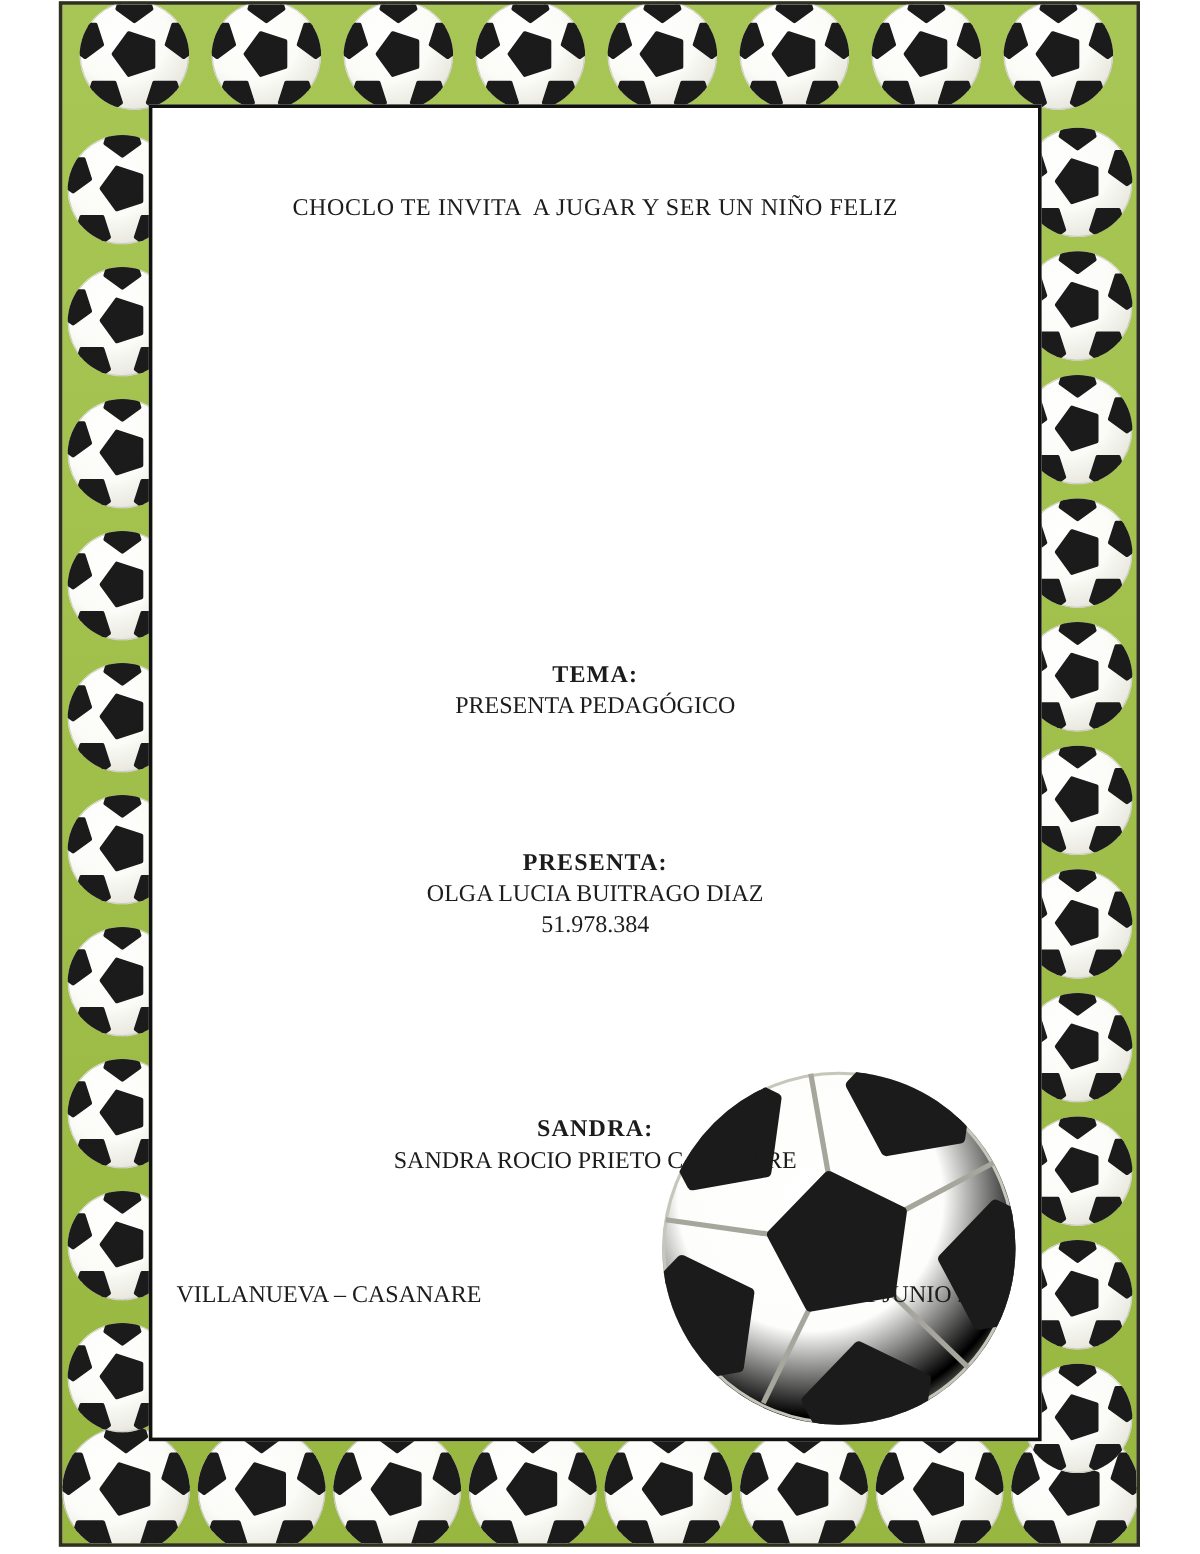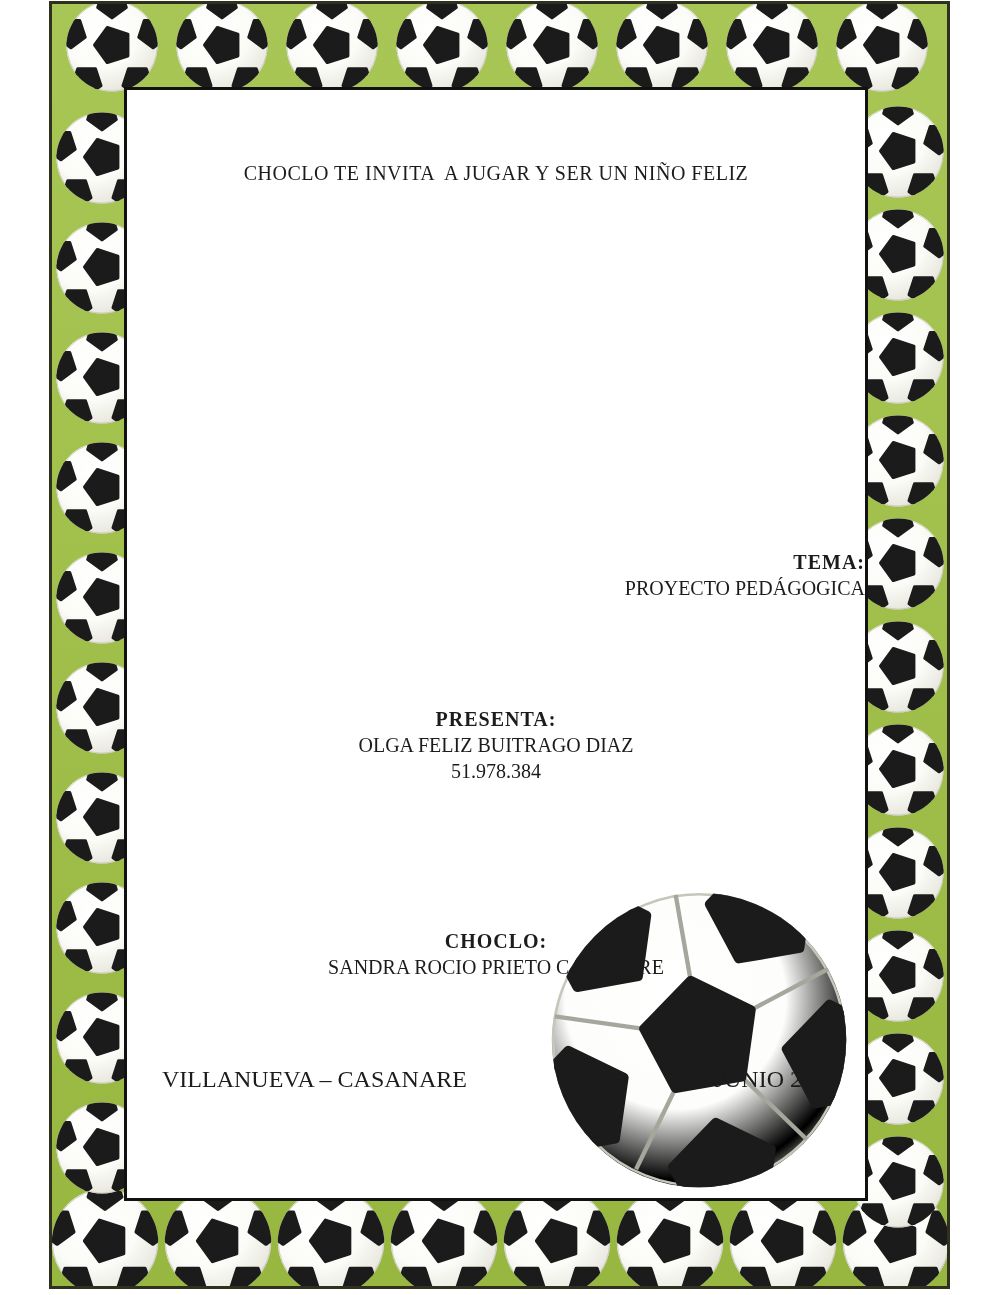--- a/index.html
+++ b/index.html
@@ -24,27 +24,27 @@
   #page{
     position:absolute;left:124px;top:87px;width:744px;height:1114px;
     box-sizing:border-box;border:3px solid var(--page-border);
     background:#ffffff;overflow:hidden;z-index:5;
   }
   .txt{position:absolute;left:0;right:0;text-align:center;font-size:20px;line-height:26px;z-index:3;}
   .txt b,.lbl{font-weight:bold;}
   .lbl{letter-spacing:1px;}
   #title-line{top:70px;white-space:pre-wrap;letter-spacing:0.5px;}
   #blk-asignatura{top:321px;}
-  #blk-tema{top:459px;text-align:right;}
+  #blk-tema{top:459px;}
   #blk-presenta{top:616px;}
   #blk-docente{top:838px;}
   #footer-row{
     position:absolute;left:0;right:0;top:976px;display:flex;
-    justify-content:space-between;padding:0 27px 0 35px;
-    font-size:24px;line-height:26px;z-index:3;
+    justify-content:space-between;padding:0 27px 0 20px;
+    font-size:20px;line-height:26px;z-index:3;
   }
   #big-ball{position:absolute;left:417px;top:795px;width:310px;height:310px;z-index:1;}
 </style>
 </head>
 <body>
 
 <svg width="0" height="0" style="position:absolute">
   <defs>
     <radialGradient id="gradSmall" cx="38%" cy="32%" r="78%">
       <stop offset="0%" stop-color="#ffffff"></stop>
@@ -589,26 +589,26 @@
       </div>
     </div>
 
   <div id="page">
 
     <div class="txt" id="title-line">CHOCLO TE INVITA  A JUGAR Y SER UN NIÑO FELIZ</div>
 
 
     <div class="txt" id="blk-tema">
       <div class="lbl">TEMA:</div>
-      <div>PROYECTO PEDÁGOGICA</div>
+      <div>PRESENTA PEDAGÓGICO</div>
     </div>
 
     <div class="txt" id="blk-presenta">
       <div class="lbl">PRESENTA:</div>
-      <div>OLGA FELIZ BUITRAGO DIAZ</div>
+      <div>OLGA LUCIA BUITRAGO DIAZ</div>
       <div>51.978.384</div>
     </div>
 
     <div id="big-ball"><svg viewBox="0 0 100 100" width="310" height="310">
           <circle cx="50" cy="50" r="47.5" fill="url(#gradBig)"></circle>
           <circle cx="50" cy="50" r="47" fill="none" stroke="#c6c6bb" stroke-width="0.8"></circle>
           <g clip-path="url(#ballClip)">
             <line x1="47.4" y1="31.3" x2="42.3" y2="2.2" stroke="#a6a69c" stroke-width="1.4"></line>
             <line x1="32.7" y1="46.5" x2="3.5" y2="42.4" stroke="#a6a69c" stroke-width="1.4"></line>
             <line x1="42.6" y1="65.2" x2="29.7" y2="91.7" stroke="#a6a69c" stroke-width="1.4"></line>
@@ -617,21 +617,21 @@
             <polygon points="47.3,30.8 32.2,46.4 42.4,65.6 63.8,61.9 66.8,40.3" fill="#1b1b1b" stroke="#1b1b1b" stroke-width="3" stroke-linejoin="round"></polygon>
             <polygon points="30.4,29.5 33.1,9.8 15.2,1.0 1.3,15.4 10.7,33.0" fill="#1b1b1b" stroke="#1b1b1b" stroke-width="3" stroke-linejoin="round"></polygon>
             <polygon points="25.8,62.1 7.8,53.4 -6.1,67.8 3.3,85.4 23.0,81.9" fill="#1b1b1b" stroke="#1b1b1b" stroke-width="3" stroke-linejoin="round"></polygon>
             <polygon points="55.4,76.6 41.5,91.0 50.9,108.6 70.5,105.1 73.3,85.3" fill="#1b1b1b" stroke="#1b1b1b" stroke-width="3" stroke-linejoin="round"></polygon>
             <polygon points="78.2,52.9 87.6,70.5 107.3,67.1 110.1,47.3 92.1,38.5" fill="#1b1b1b" stroke="#1b1b1b" stroke-width="3" stroke-linejoin="round"></polygon>
             <polygon points="62.8,23.8 82.5,20.4 85.2,0.6 67.3,-8.2 53.4,6.2" fill="#1b1b1b" stroke="#1b1b1b" stroke-width="3" stroke-linejoin="round"></polygon>
           </g>
         </svg></div>
 
     <div class="txt" id="blk-docente">
-      <div class="lbl">CHOCLO:</div>
+      <div class="lbl">SANDRA:</div>
       <div>SANDRA ROCIO PRIETO CASANARE</div>
     </div>
 
     <div id="footer-row">
       <span>VILLANUEVA – CASANARE</span>
       <span>01 JUNIO 2012</span>
     </div>
 
   </div>
 </div>

